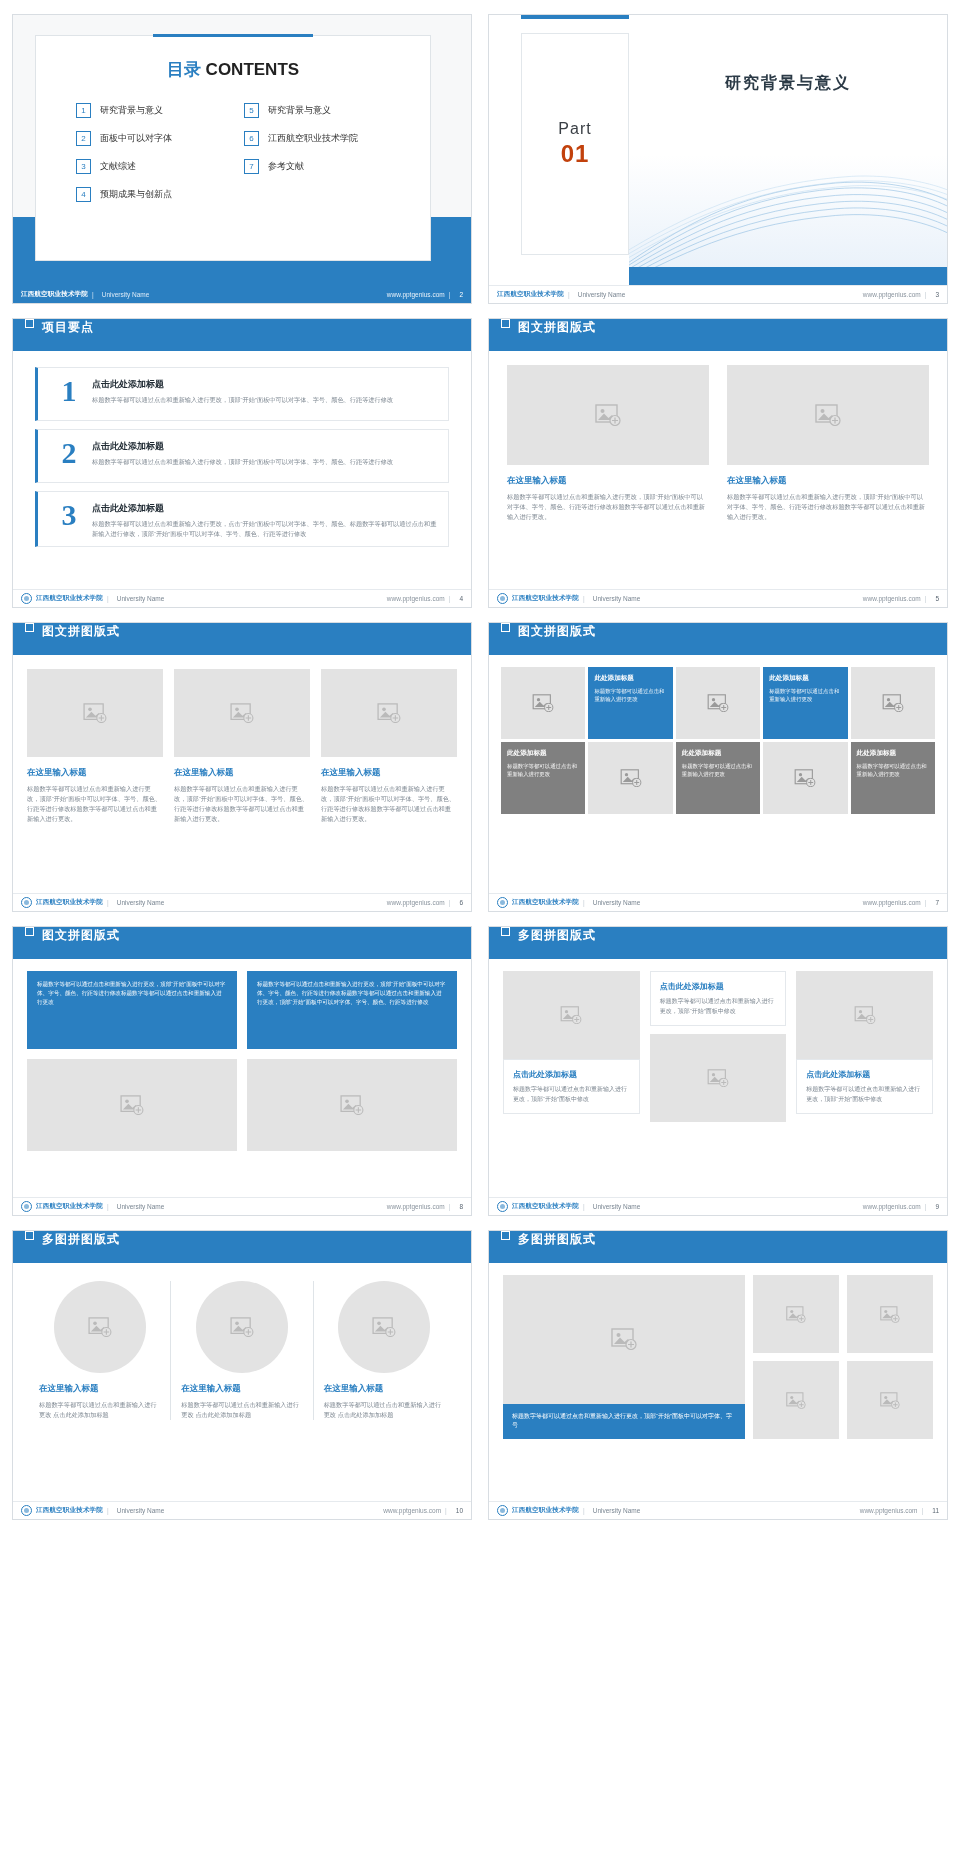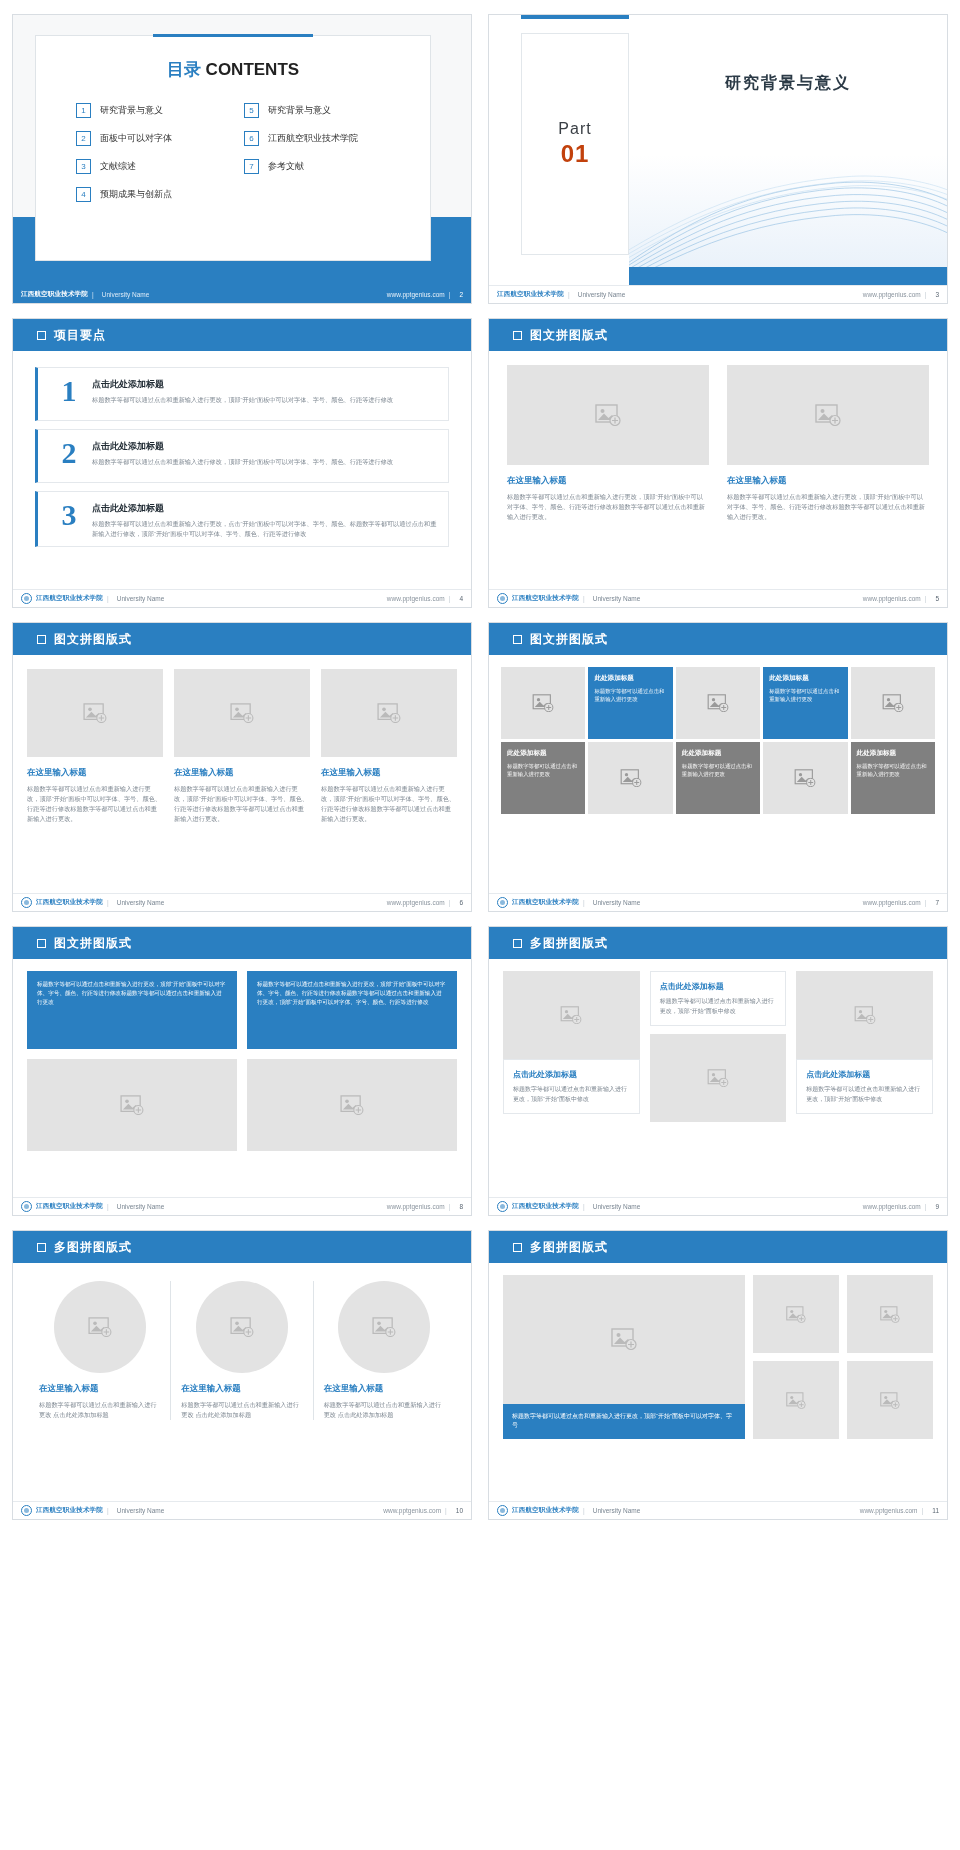--- a/index.html
+++ b/index.html
@@ -127,22 +127,22 @@
     position: absolute; left: 0; right: 0; top: 40px;
     text-align: center;
     font-size: 16px; font-weight: bold; color: #2b3a46; letter-spacing: 2px;
   }
   .s-part .wave { position: absolute; left: 0; bottom: 0; width: 100%; height: 105px; }
   .s-part .botbar { position: absolute; left: 140px; right: 0; bottom: 18px; height: 18px; background: #2a7fc1; }
 
   
   .hdr {
     height: 32px; background: #2a7fc1;
-    display: flex; align-items: center;
-    padding: 0 24px;
+    display: flex; 
+    padding: 0 12px;
   }
   .hdr .sq {
     width: 9px; height: 9px; border: 1.5px solid #ffffff;
     margin-right: 8px; flex: 0 0 auto;
   }
   .hdr .ht { color: #fff; font-size: 12px; font-weight: bold; letter-spacing: 1px; }
 
   
   .s4 .body { padding: 16px 22px 0 22px; }
   .pt-row {

